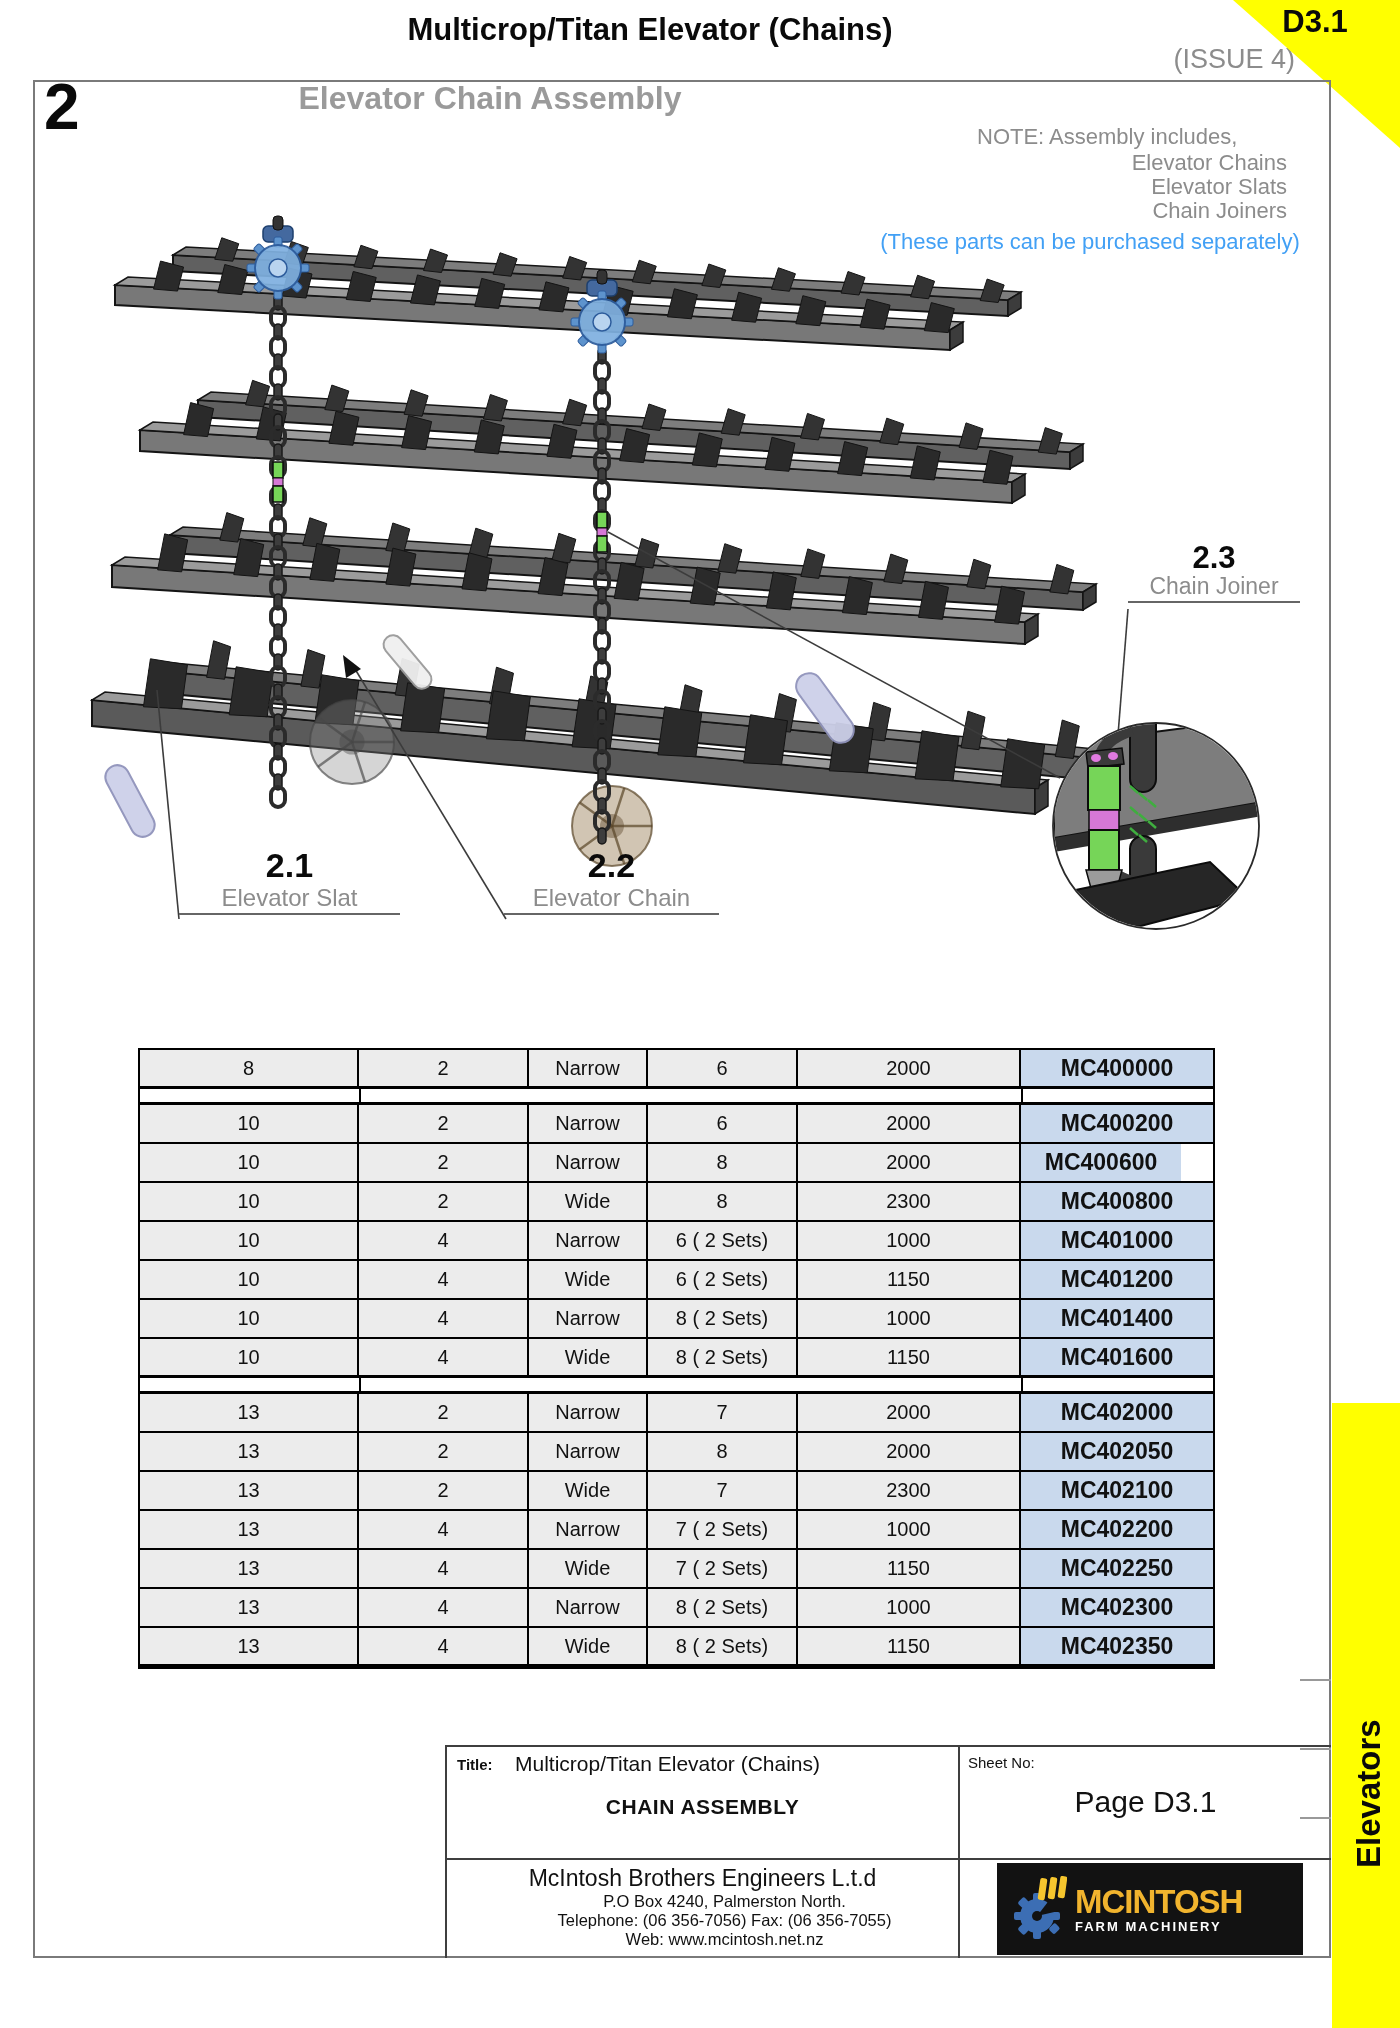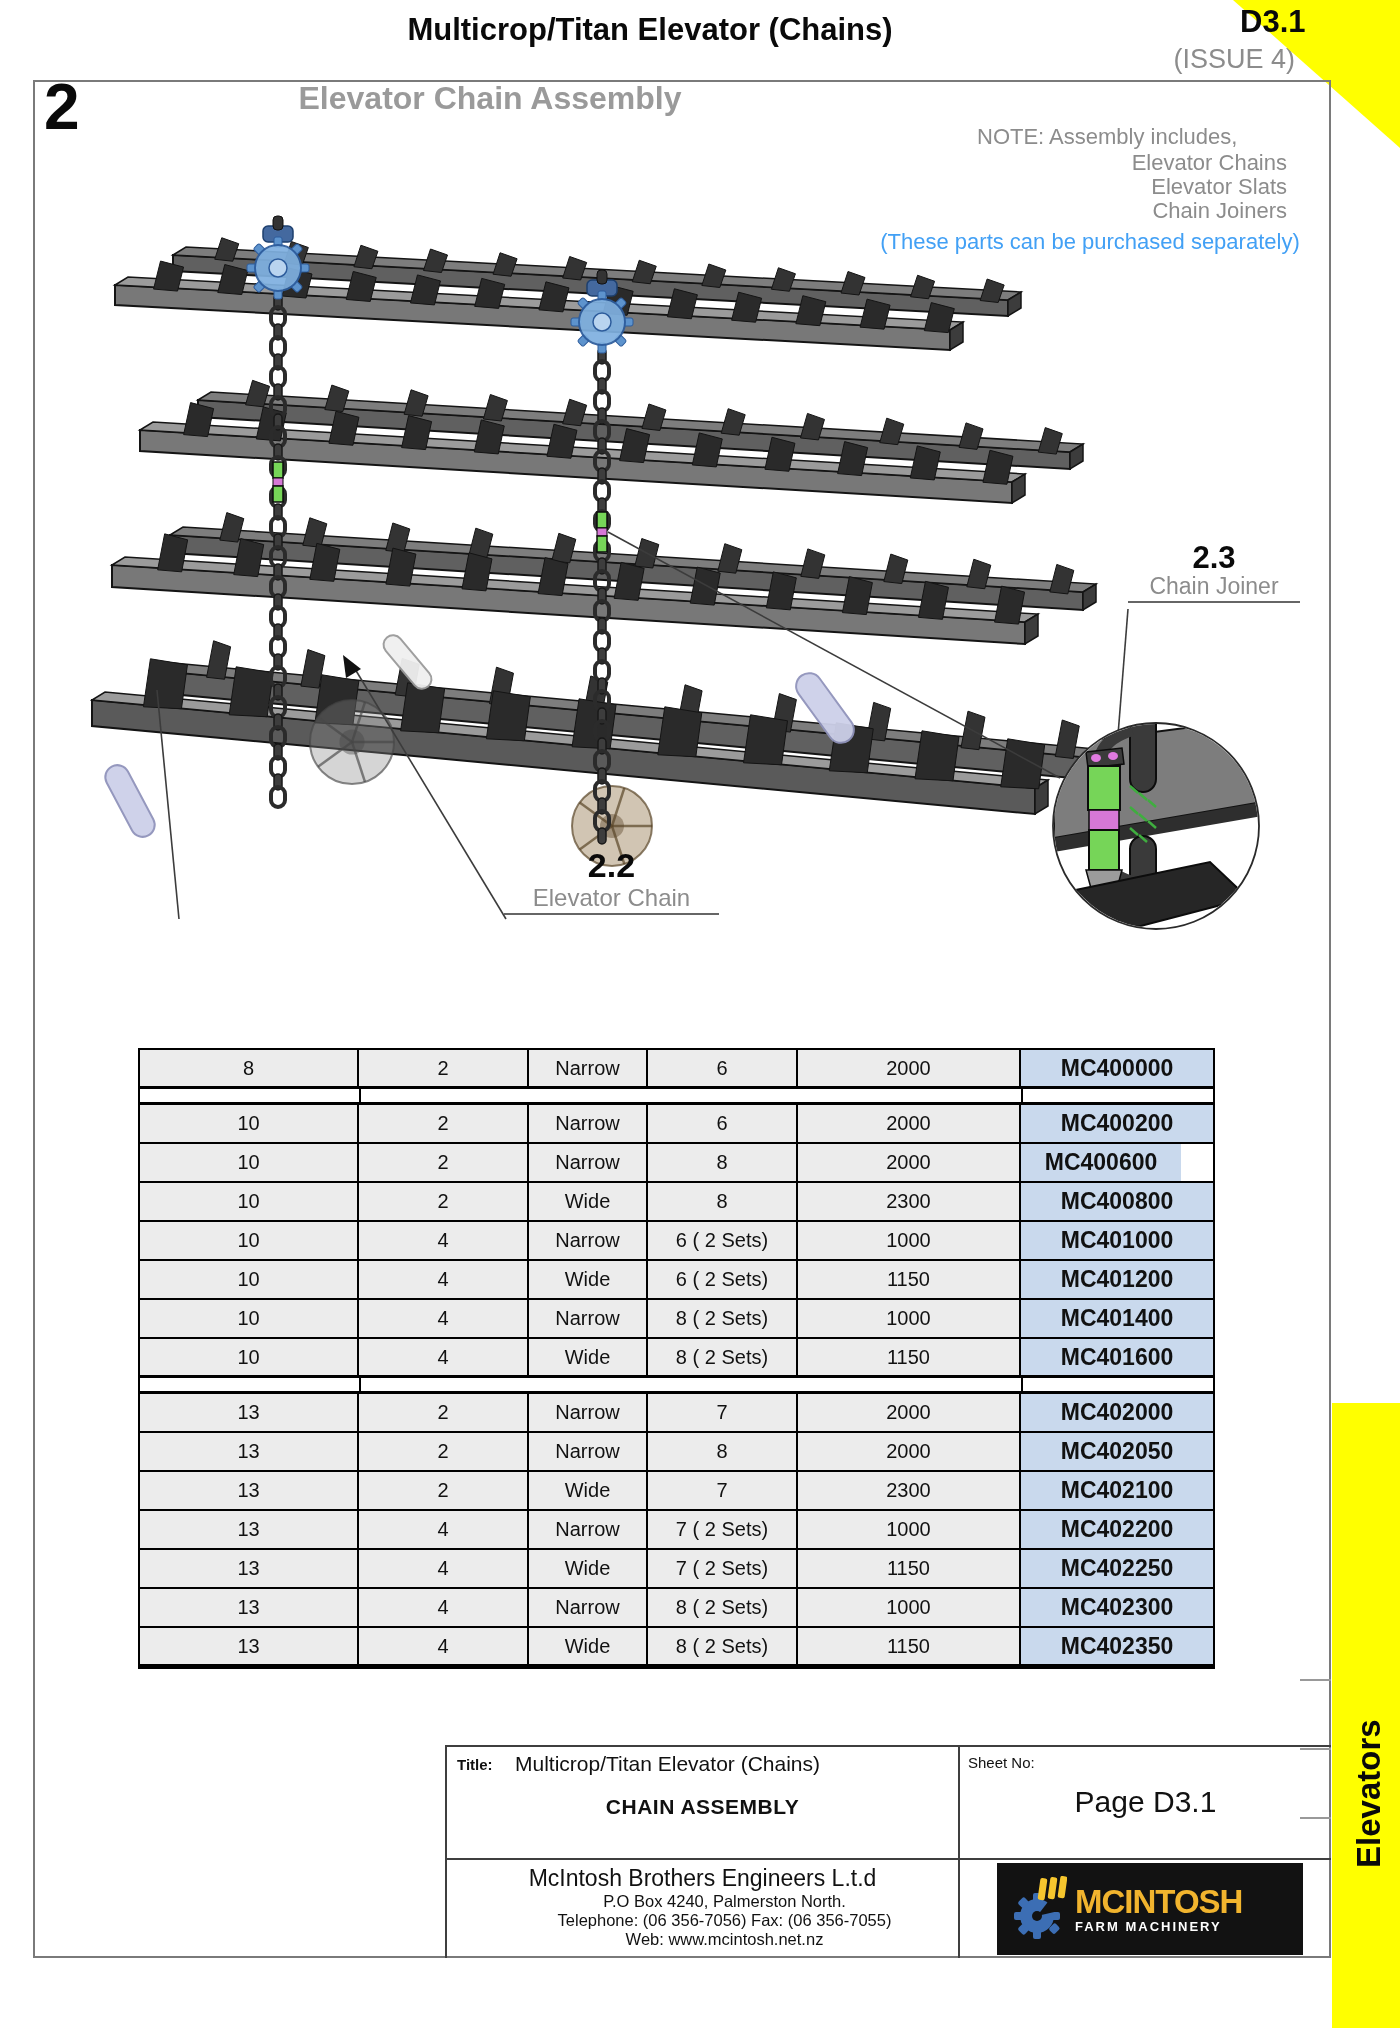--- a/index.html
+++ b/index.html
@@ -8,21 +8,21 @@
     position:relative; width:1400px; height:2028px; background:#ffffff;
     font-family:"Liberation Sans","DejaVu Sans",sans-serif; color:#111; overflow:hidden;
     margin:0 auto;
   }
   .abs { position:absolute; }
 
   .page-title { left:300px; top:12px; width:700px; text-align:center; font-size:31px; font-weight:bold; color:#0a0a0a; }
   .issue-label { left:1125px; top:44px; width:170px; text-align:right; font-size:27px; color:#8c8c8c; }
 
   .corner-svg { left:1233px; top:0; }
-  .corner-code { left:1240px; top:4px; width:154px; text-align:left; padding-right:4px; font-size:31px; font-weight:bold; color:#0a0a0a; }
+  .corner-code { left:1240px; top:4px; width:154px; text-align:center; padding-right:4px; font-size:31px; font-weight:bold; color:#0a0a0a; }
 
   .main-box { left:33px; top:80px; width:1298px; height:1878px; border:2px solid #7a7a7a; }
 
   .section-number { left:44px; top:70px; font-size:64px; font-weight:bold; color:#0a0a0a; }
   .drawing-heading { left:290px; top:80px; width:400px; text-align:center; font-size:32px; font-weight:bold; color:#9a9a9a; }
 
   .note-line  { left:977px; top:124px; font-size:22px; color:#8c8c8c; }
   .note-items { left:987px; top:151px; width:300px; text-align:right; font-size:22px; color:#8c8c8c; line-height:24px; }
   .note-sep   { left:855px; top:229px; width:470px; text-align:center; font-size:22px; color:#42a0f5; }
 
@@ -379,20 +379,24 @@
           <rect x="1098" y="892" width="12" height="10" fill="#444" stroke="#0c0c0c" stroke-width="1"></rect>
           <polygon points="1066,892 1210,862 1248,898 1110,934" fill="#262626" stroke="#0c0c0c" stroke-width="2"></polygon>
         </g>
         <circle cx="1156" cy="826" r="103" fill="none" stroke="#2a2a2a" stroke-width="1.8"></circle>
       </g>
       <clipPath id="dc">
         <circle cx="1156" cy="826" r="102"></circle>
       </clipPath>
     </svg>
 
+  <div class="callout" id="callout-21">
+    <div class="num">2.1</div>
+    <div class="lbl">Elevator Slat</div>
+  </div>
   <div class="callout" id="callout-22">
     <div class="num">2.2</div>
     <div class="lbl">Elevator Chain</div>
   </div>
   <div class="callout" id="callout-23">
     <div class="num">2.3</div>
     <div class="lbl">Chain Joiner</div>
   </div>
 
   <div class="abs ptable" id="parts-table">

